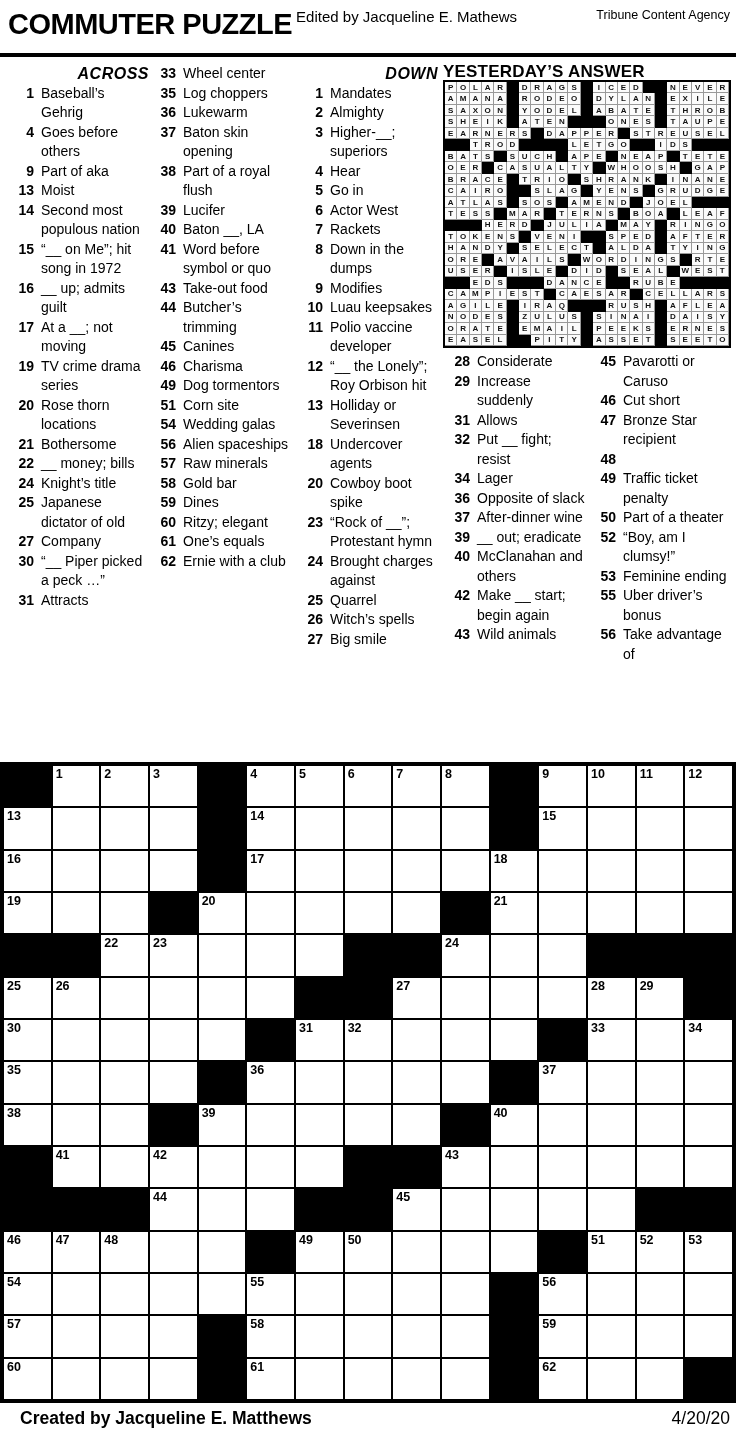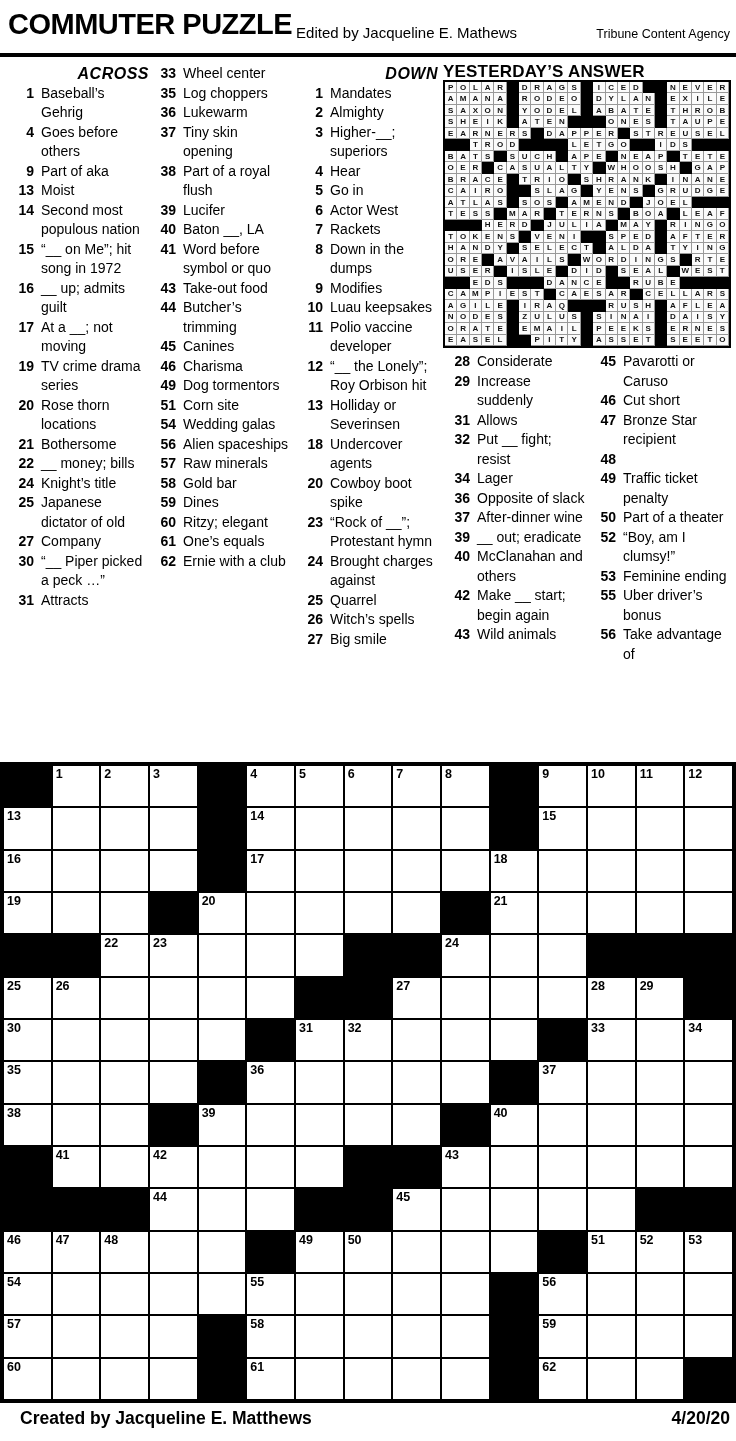--- a/index.html
+++ b/index.html
@@ -1,19 +1,19 @@
 <!DOCTYPE html>
 <html><head>
 <meta charset="utf-8">
 <style>
   html,body{margin:0;padding:0;background:#fff;}
   .page{position:relative;width:736px;height:1441px;background:#fff;overflow:hidden;
         font-family:"Liberation Sans",sans-serif;color:#000;}
   
-  .hdr{position:absolute;left:8px;right:6px;top:8px;display:flex;align-items:flex-end;}
+  .hdr{position:absolute;left:8px;right:6px;top:8px;display:flex;align-items:flex-start;}
   .hdr h1{margin:0;font-size:29px;font-weight:800;letter-spacing:-0.5px;white-space:nowrap;}
   .hdr .edited{font-size:15px;margin-left:4px;white-space:nowrap;}
   .hdr .agency{font-size:12.5px;margin-left:auto;white-space:nowrap;}
   .rule{position:absolute;left:0;top:53px;width:736px;height:4px;background:#000;}
   
   .clue-col{position:absolute;width:141px;font-size:14px;line-height:19.5px;}
   .col-a1{left:8px;top:64px;}
   .col-a2{left:150px;top:64px;}
   .col-d1{left:297px;top:64px;}
   .col-d2{left:444px;top:352px;}
@@ -33,21 +33,21 @@
   .ac.black{background:#000;border-color:#000;}
   
   #main-grid{position:absolute;left:0;top:762px;width:736px;height:641px;
              display:grid;grid-template-columns:repeat(15,1fr);grid-template-rows:repeat(15,1fr);
              border:3px solid #000;box-sizing:border-box;background:#fff;}
   .mc{position:relative;background:#fff;border:1px solid #000;}
   .mc.black{background:#000;}
   .mc .n{position:absolute;top:1px;left:3px;font-size:12.5px;font-weight:bold;}
   
   .foot-credit{position:absolute;left:20px;top:1408px;font-size:17.5px;font-weight:bold;}
-  .foot-date{position:absolute;right:6px;top:1408px;font-size:17.5px;font-weight:bold;}
+  .foot-date{position:absolute;right:6px;top:1408px;font-size:17.5px;font-weight:normal;}
 </style>
 </head>
 <body>
 
 <div class="page">
 
   <div class="hdr">
     <h1>COMMUTER PUZZLE</h1>
     <span class="edited">Edited by Jacqueline E. Mathews</span>
     <span class="agency">Tribune Content Agency</span>
@@ -137,21 +137,21 @@
         <div class="clue">
           <span class="num">35</span>
           <span class="txt">Log choppers</span>
         </div>
         <div class="clue">
           <span class="num">36</span>
           <span class="txt">Lukewarm</span>
         </div>
         <div class="clue">
           <span class="num">37</span>
-          <span class="txt">Tiny skin opening</span>
+          <span class="txt">Baton skin opening</span>
         </div>
         <div class="clue">
           <span class="num">38</span>
           <span class="txt">Part of a royal flush</span>
         </div>
         <div class="clue">
           <span class="num">39</span>
           <span class="txt">Lucifer</span>
         </div>
         <div class="clue">

